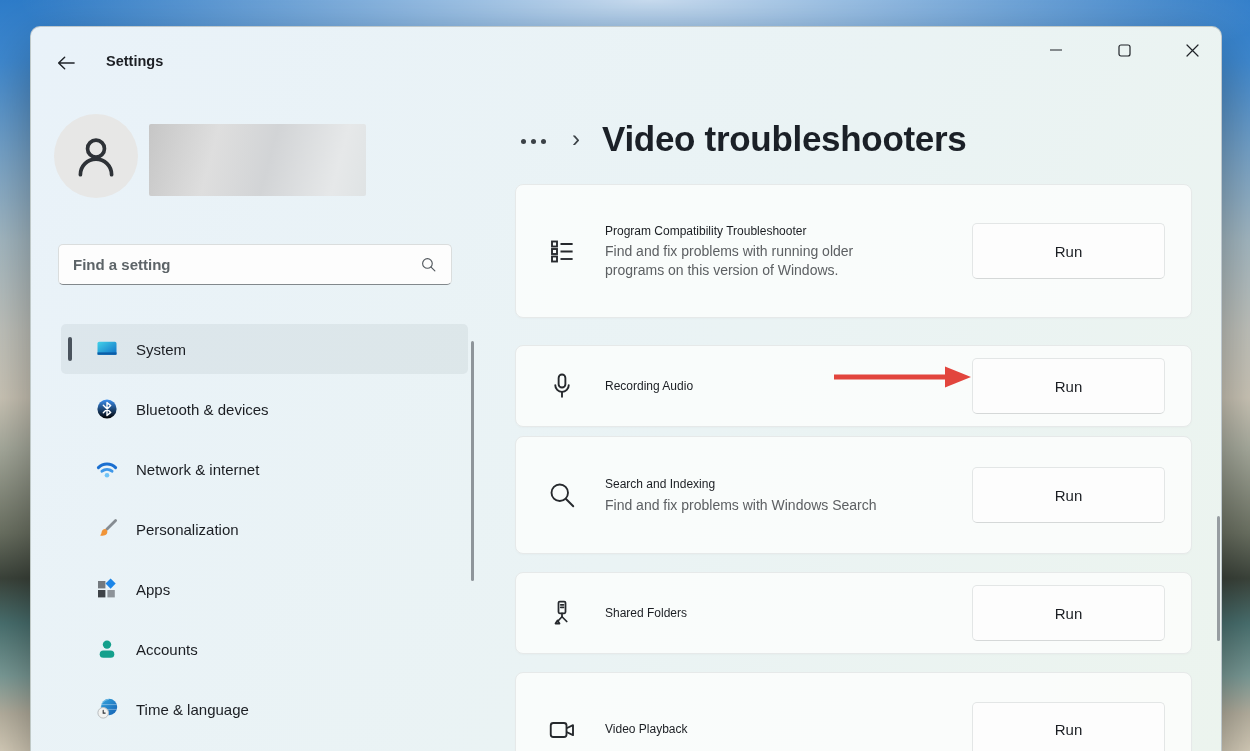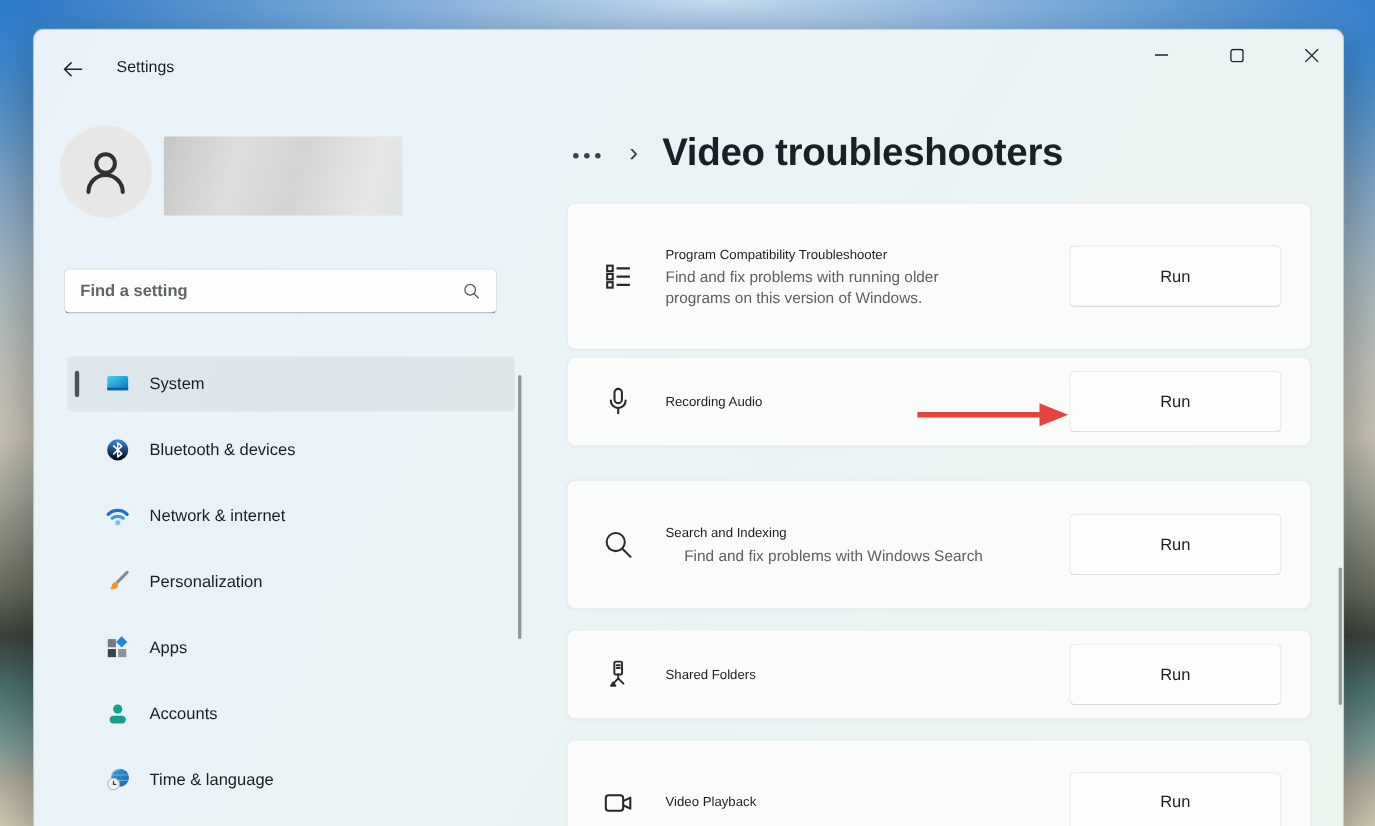--- a/index.html
+++ b/index.html
@@ -24,21 +24,21 @@
     background:linear-gradient(120deg, #e9f2f9 0%, #eaf3f4 55%, #ecf4ee 100%);
     border:1px solid rgba(60,70,80,.25);
     border-radius:10px;
     box-shadow:0 22px 60px rgba(0,0,0,.38);
     overflow:hidden;
   }
 
   
   .back-btn { position:absolute; left:18px; top:21px; width:34px; height:30px;
     display:flex; align-items:center; justify-content:center; border-radius:5px; cursor:pointer; }
-  .win-title { position:absolute; left:75px; top:26px; font-size:14.5px; font-weight:400; color:#1c1f24; }
+  .win-title { position:absolute; left:75px; top:26px; font-size:14.5px; font-weight:700; color:#1c1f24; }
   .caption { position:absolute; right:6px; top:6px; display:flex; }
   .cap-btn { width:46px; height:34px; display:flex; align-items:center; justify-content:center; margin-left:22px; }
 
   
   .avatar { position:absolute; left:23px; top:87px; width:84px; height:84px; border-radius:50%;
     background:#e7e7e6; display:flex; align-items:center; justify-content:center; }
   .blur-name { position:absolute; left:118px; top:97px; width:217px; height:72px; border-radius:2px;
     background:linear-gradient(105deg,#c6c6c6 0%,#dedede 30%,#d2d4d6 55%,#e6e8e9 85%,#dfe3e4 100%);
     filter:blur(.4px); }
   .search { position:absolute; left:27px; top:217px; width:394px; height:41px;
@@ -64,30 +64,30 @@
   .crumb-dots { display:flex; align-items:center; gap:5px; margin-top:4px; cursor:pointer; }
   .crumb-dots i { width:5px; height:5px; border-radius:50%; background:#3c4247; }
   .crumb-sep { font-size:24px; color:#3c4247; margin:0 22px 0 26px; font-weight:400; }
   .page-title { font-size:35px; font-weight:700; color:#1b2027; letter-spacing:-.3px; }
 
   .card { position:absolute; left:484px; width:677px;
     background:rgba(253,254,253,.82); border:1px solid #e6e9e9; border-radius:8px;
     display:flex; align-items:center; padding:0 26px 0 31px;
     box-shadow:0 1px 2px rgba(0,0,0,.025); }
   .c1 { top:157px; height:134px; }
-  .c2 { top:297px; height:82px;justify-content:space-between; }
+  .c2 { top:318px; height:82px;justify-content:space-between; }
   .c3 { top:409px; height:118px; }
   .c4 { top:545px; height:82px; }
   .c5 { top:645px; height:115px; }
   .card-ic { width:30px; height:30px; flex:0 0 30px; display:flex; align-items:center; justify-content:center; }
   .card-text { margin-left:28px; flex:1; }
   .card-title { font-size:12px; color:#1b1e23; line-height:1.4; max-width:240px; }
   .card-desc { font-size:14px; color:#5d6063; line-height:1.32; margin-top:3px; }
   .c1 .card-desc { max-width:310px; }
-  .c3 .card-desc { max-width:280px;margin-left:17px; }
+  .c3 .card-desc { max-width:280px; }
   .run-btn { width:193px; height:56px; flex:0 0 193px; border-radius:5px;
     background:#fdfdfd; border:1px solid #e3e6e6; border-bottom-color:#d5d8d8;
     font-size:15px; color:#1b1e23; font-family:inherit; cursor:pointer;
     display:flex; align-items:center; justify-content:center; }
 
   .red-arrow { position:absolute; left:800px; top:337px; z-index:6; }
   .main-scroll { position:absolute; right:1px; top:489px; width:3px; height:125px; border-radius:2px; background:#979da1; }
 
   svg { display:block; }
 </style>

